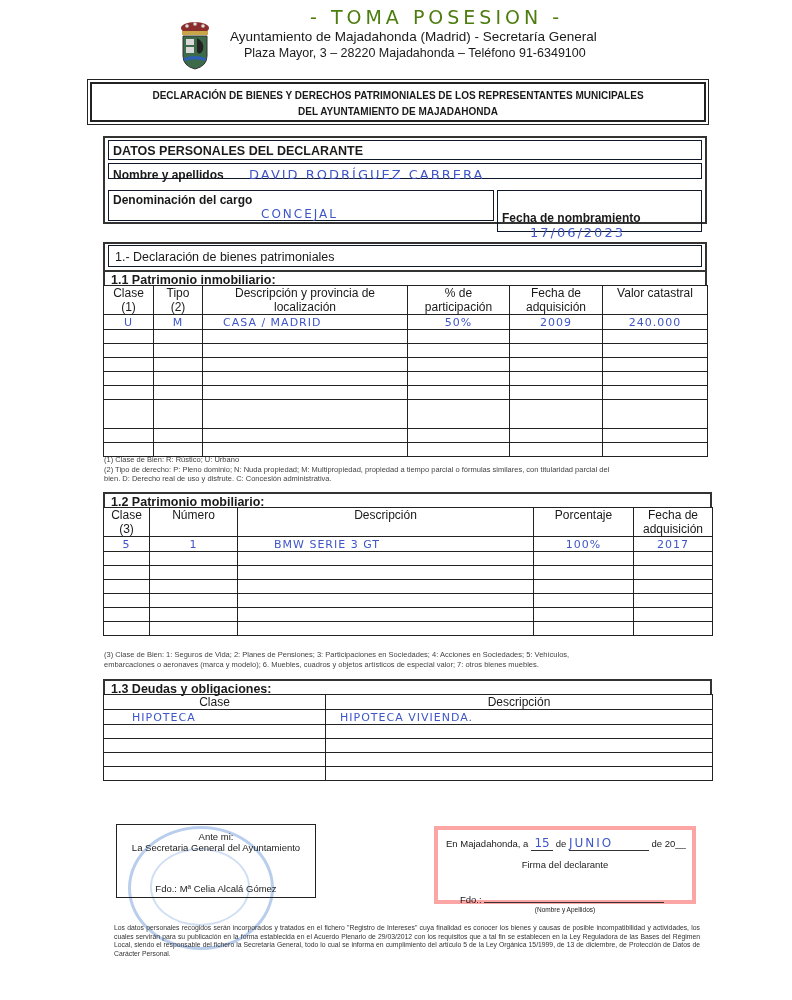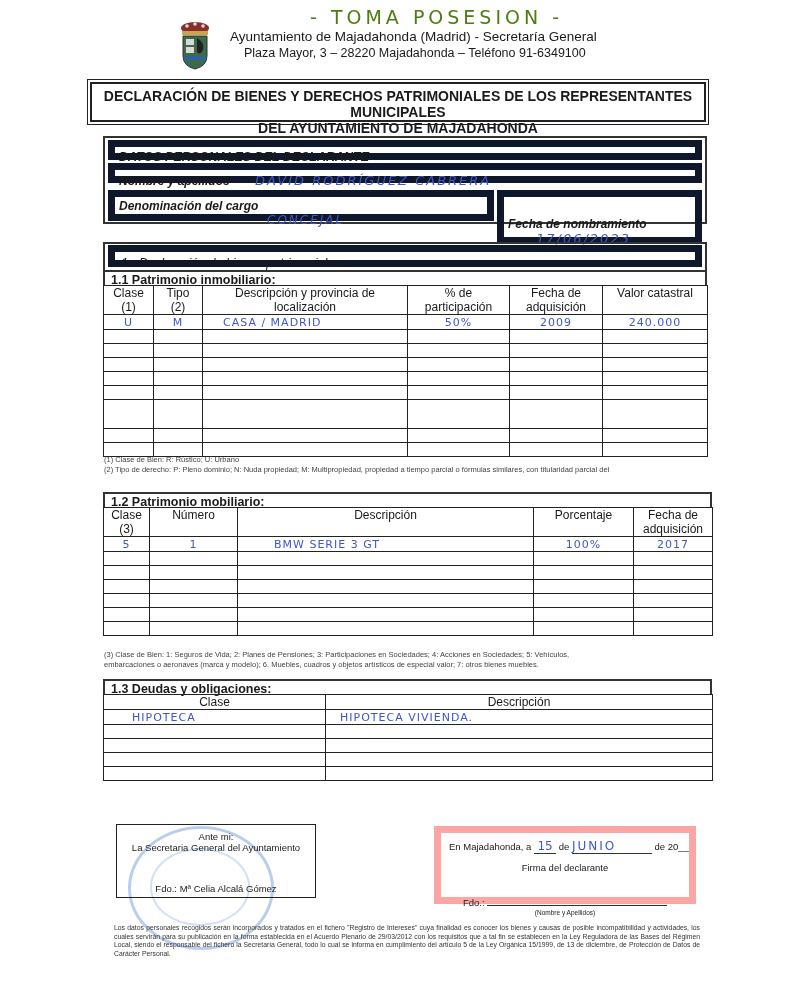--- a/index.html
+++ b/index.html
@@ -4,41 +4,41 @@
 <style>
   html, body { margin: 0; padding: 0; background: #ffffff; }
   body { width: 792px; height: 1000px; position: relative; overflow: hidden; font-family: "Liberation Sans", sans-serif; color: #1a1a1a; }
   .abs { position: absolute; }
   .hand { font-family: "DejaVu Sans", sans-serif; color: #3f56c8; font-weight: normal; letter-spacing: 2px; }
   .toma { left: 310px; top: 6px; font-size: 19px; letter-spacing: 4px; color: #4d7c0f; }
   .crest { left: 178px; top: 20px; width: 34px; height: 50px; }
   .hdr1 { left: 230px; top: 29px; font-size: 13.5px; }
   .hdr2 { left: 244px; top: 46px; font-size: 12.5px; }
 
-  .title-box { left: 90px; top: 82px; width: 616px; height: 40px; border: 2px solid #222; outline: 1px solid #222; outline-offset: 2px; text-align: center; font-weight: bold; font-size: 14px; line-height: 16px; padding-top: 4px; box-sizing: border-box; }
-
-  .box { border: 7px solid #0f172a; box-sizing: border-box; font-style: italic; }
+  .title-box { left: 90px; top: 82px; width: 616px; height: 40px; border: 2px solid #222; outline: 1px solid #222; outline-offset: 2px; text-align: center; font-weight: bold; font-size: 10px; line-height: 16px; padding-top: 4px; box-sizing: border-box; }
+
+  .box { border: 1px solid #0f172a; box-sizing: border-box; }
   .dp-frame { left: 103px; top: 136px; width: 604px; height: 88px; border: 2px solid #333; box-sizing: border-box; }
   .dp-head { left: 108px; top: 140px; width: 594px; height: 20px; font-weight: bold; font-size: 12.5px; padding: 3px 4px; }
   .dp-name { left: 108px; top: 163px; width: 594px; height: 16px; font-weight: bold; font-size: 12px; padding: 3px 4px; }
   .dp-cargo { left: 108px; top: 190px; width: 386px; height: 31px; font-weight: bold; font-size: 12px; padding: 2px 4px; }
   .dp-fecha { left: 497px; top: 190px; width: 205px; height: 31px; font-weight: bold; font-size: 12px; padding: 20px 4px; }
 
   .sec1-frame { left: 103px; top: 242px; width: 604px; height: 30px; border: 2px solid #333; box-sizing: border-box; }
   .sec1-head { left: 108px; top: 245px; width: 594px; height: 22px; font-size: 12.5px; padding: 4px 6px; font-weight: normal; }
   .sub-head { font-weight: bold; font-size: 12.5px; padding: 1px 6px; border: 2px solid #333; border-bottom: 1px solid #222; box-sizing: border-box; }
 
   table.grid { border-collapse: collapse; position: absolute; table-layout: fixed; }
   table.grid td, table.grid th { border: 1px solid #222; font-weight: normal; font-size: 12px; text-align: center; padding: 0; overflow: hidden; white-space: nowrap; }
   table.grid th { line-height: 14px; vertical-align: top; }
   table.grid td.hw { color: #3f56c8; font-family: "DejaVu Sans", sans-serif; font-size: 11px; letter-spacing: 1px; }
 
   .note { font-size: 7.5px; color: #444; line-height: 9.5px; }
   .sig-left { left: 116px; top: 824px; width: 200px; height: 74px; border: 1px solid #222; font-size: 9.5px; text-align: center; box-sizing: border-box; }
-  .sig-right { left: 434px; top: 826px; width: 262px; height: 78px; border: 7px solid #fca5a5; font-size: 9.5px; box-sizing: border-box; }
+  .sig-right { left: 434px; top: 826px; width: 262px; height: 78px; border: 4px solid #fca5a5; font-size: 9.5px; box-sizing: border-box; }
   .stamp { left: 128px; top: 826px; width: 140px; height: 118px; border: 3px solid #7fa6df; border-radius: 50%; opacity: 0.55; }
   .stamp-inner { left: 150px; top: 848px; width: 96px; height: 74px; border: 2px solid #9ab8e6; border-radius: 50%; opacity: 0.45; }
   .legal { left: 114px; top: 924px; width: 586px; font-size: 6.8px; color: #333; line-height: 8.6px; text-align: justify; }
 </style>
 </head>
 <body>
 
 <div class="abs hand toma">- TOMA POSESION -</div>
 
 <div class="abs crest">
@@ -188,20 +188,21 @@
         <td></td>
         <td></td>
         <td></td>
         <td></td>
       </tr>
 </tbody>
   </table>
 <div class="abs note" style="left:104px;top:455px;width:600px;">
   <div>(1)   Clase de Bien: R: Rústico; U: Urbano</div>
   <div>(2)   Tipo de derecho: P: Pleno dominio; N: Nuda propiedad; M: Multipropiedad, propiedad a tiempo parcial o fórmulas similares, con titularidad parcial del</div>
+  <div>         bien. D: Derecho real de uso y disfrute. C: Concesión administrativa.</div>
 </div>
 
 <div class="abs sub-head" style="left:103px;top:492px;width:609px;height:16px;">1.2 Patrimonio mobiliario:</div>
 <table class="grid" style="left:103px;top:507px;width:609px;">
   <colgroup>
       <col style="width:46px">
       <col style="width:88px">
       <col style="width:296px">
       <col style="width:100px">
       <col style="width:79px">

